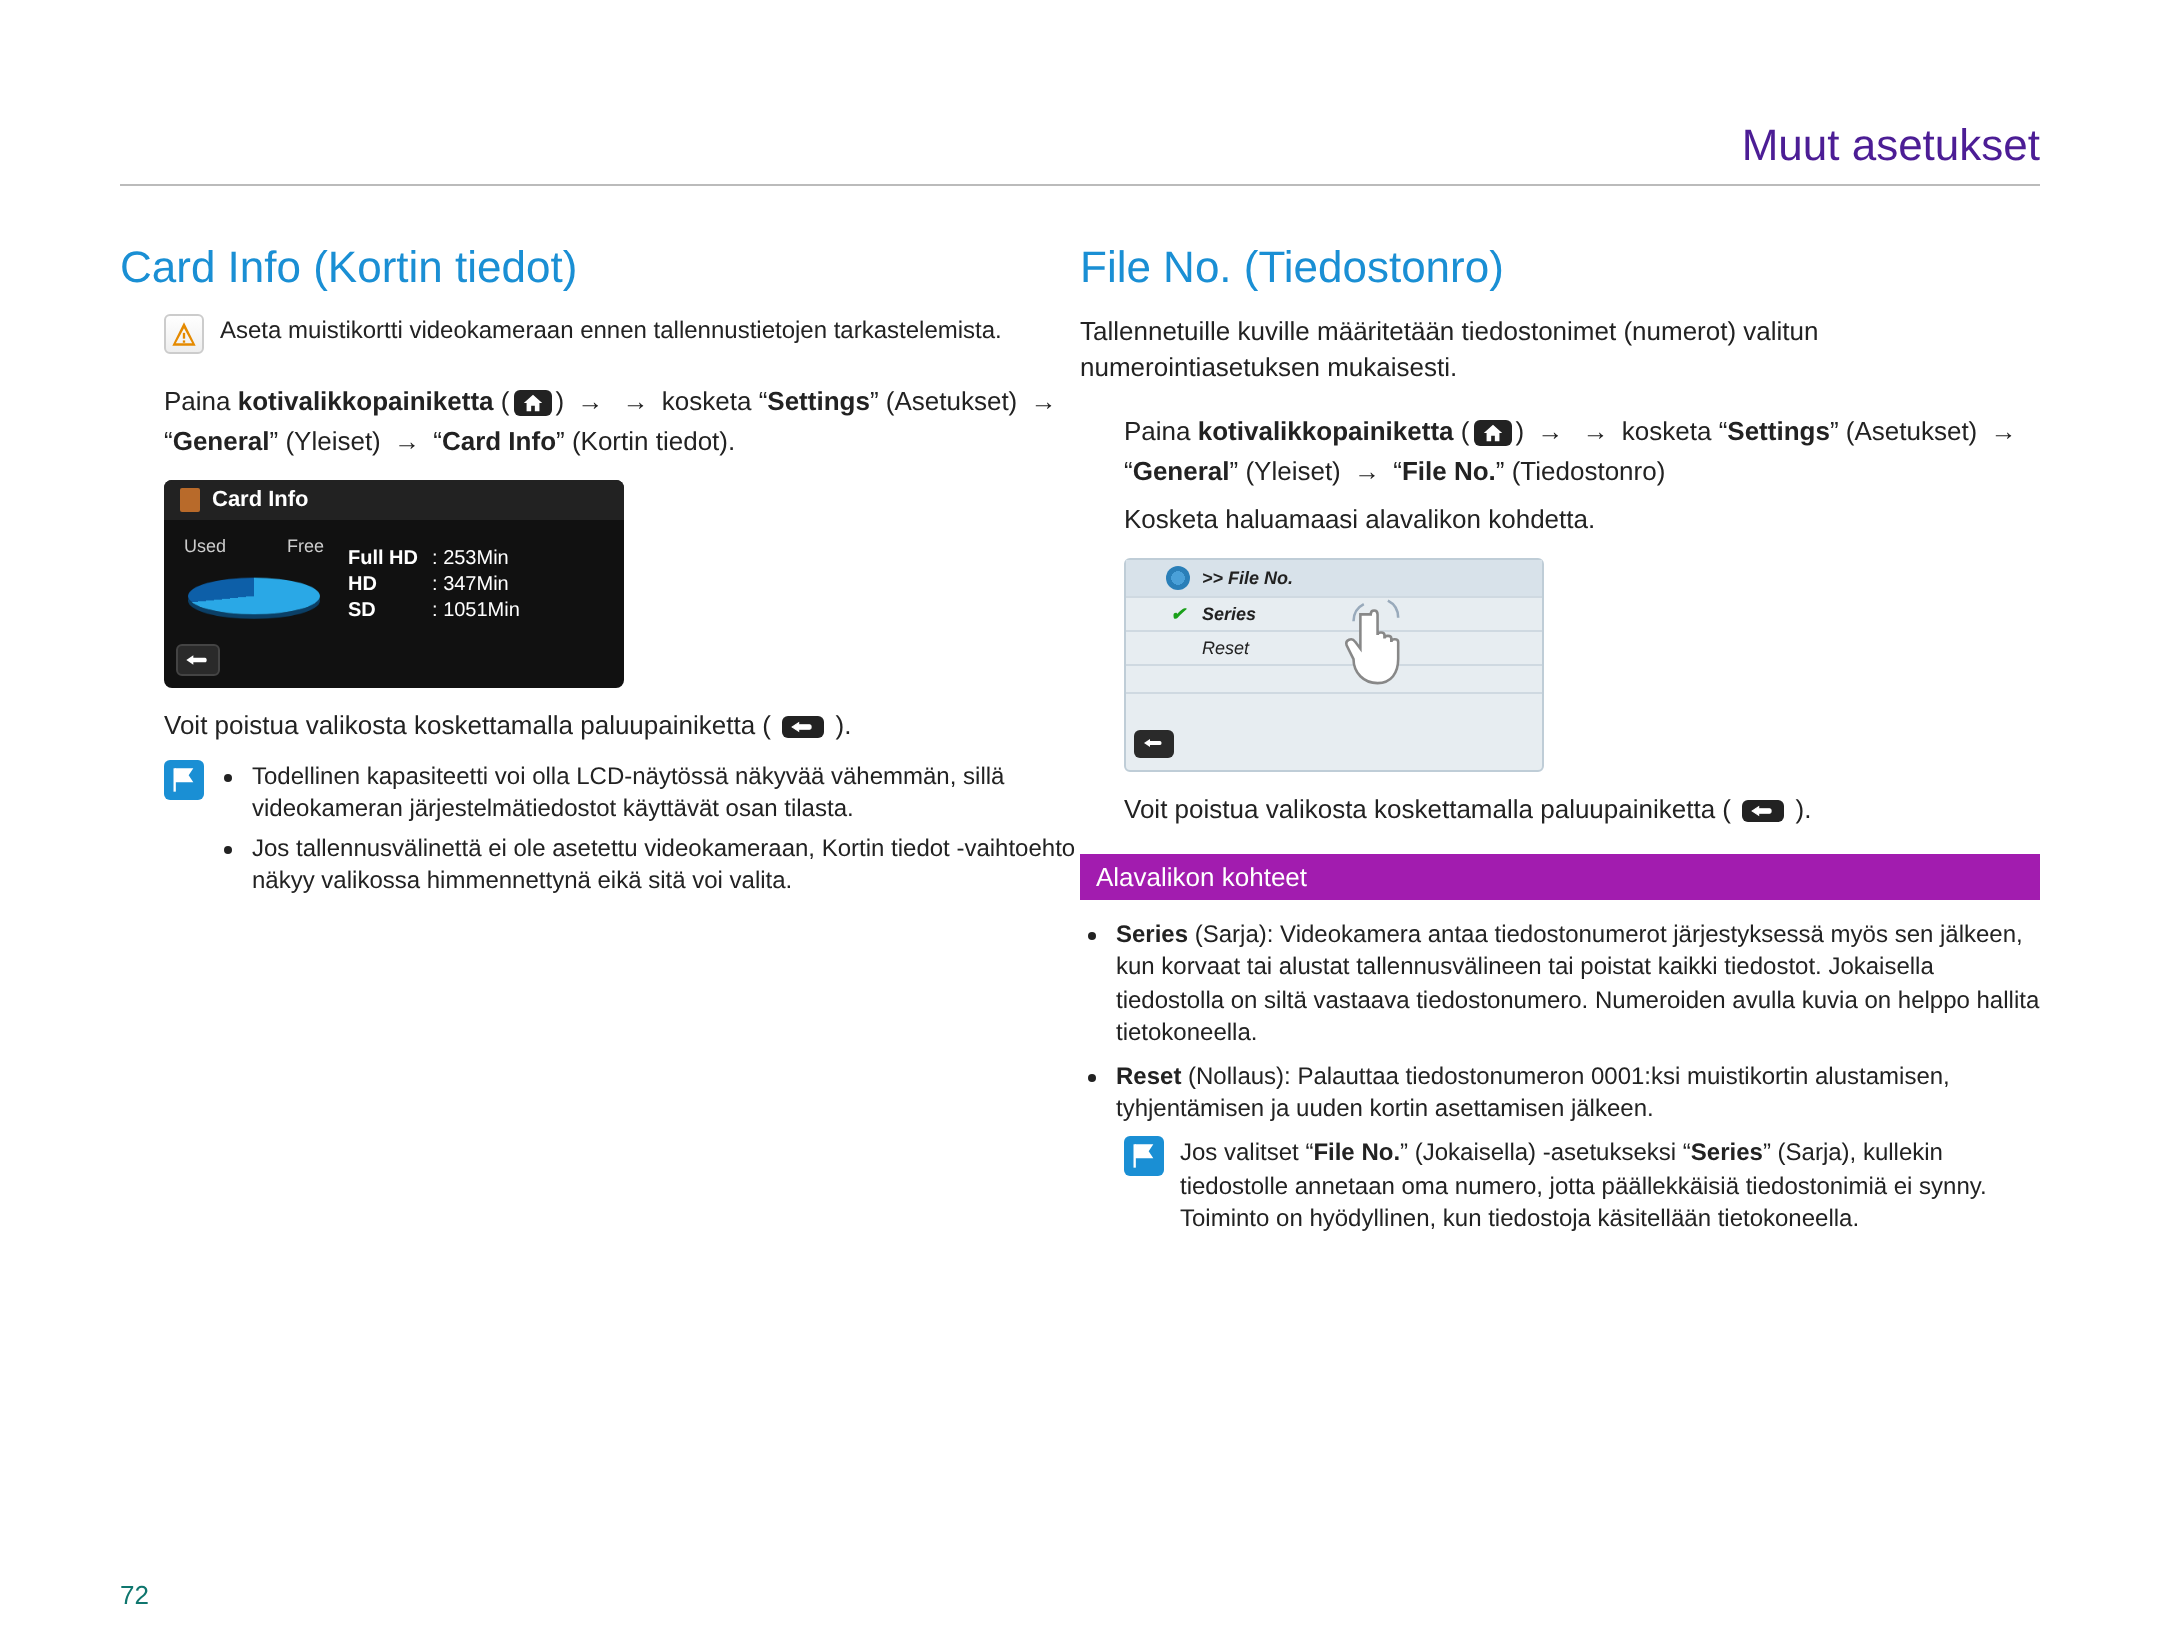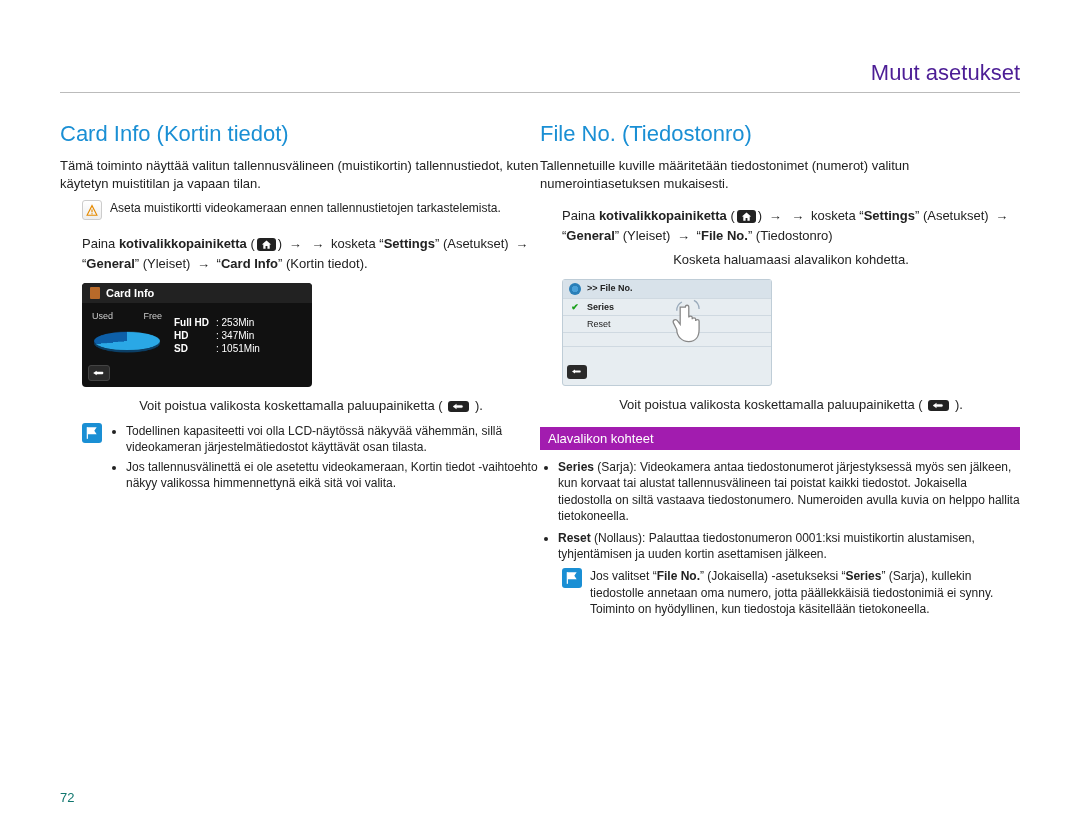--- a/index.html
+++ b/index.html
@@ -28,21 +28,21 @@
     flex: 1;
     min-width: 0;
   }
   h2 {
     color: #1a8fd4;
     font-size: 22px;
     font-weight: 400;
     margin: 4px 0 10px 0;
   }
   p { margin: 0 0 8px 0; line-height: 1.35; }
-  .indent { margin-left: 22px; text-align: center; }
+  .indent { margin-left: 22px; }
   .nav-path { margin: 14px 0 6px 22px; line-height: 1.5; }
   .arrow { font-weight: bold; padding: 0 3px; }
   ul.bullets {
     margin: 4px 0 10px 22px;
     padding-left: 18px;
   }
   ul.bullets li { margin-bottom: 4px; line-height: 1.35; }
   ul.sub-bullets {
     margin: 6px 0 6px 0;
     padding-left: 18px;
@@ -155,24 +155,25 @@
     background: #e7edf1;
     color: #222;
     border: 1px solid #bfcdd7;
     border-radius: 3px;
     font-size: 9px;
     position: relative;
     padding-bottom: 4px;
   }
   .lcd-menu .row {
     display: flex;
-    align-items: flex-start;
+    align-items: center;
     gap: 6px;
-    padding: 3px 6px;
+    padding: 3px 20px;
     border-bottom: 1px solid #cfd9e1;
+    font-style: italic;
   }
   .lcd-menu .row.head { background: #d8e2ea; font-weight: bold; }
   .gear {
     width: 12px; height: 12px; border-radius: 50%;
     background: radial-gradient(circle,#4aa0d8 40%, #2a7fb8 41%);
   }
   .check { color: #1aa01a; font-weight: bold; width: 12px; text-align: center; }
   .blank { width: 12px; }
   .hand {
     position: absolute;
@@ -208,21 +209,20 @@
 </style>
 </head>
 <body>
 
 <div class="chapter">Muut asetukset</div>
 
 <div class="cols">
 
   <div class="col">
     <h2>Card Info (Kortin tiedot)</h2>
-    <p>Tämä toiminto näyttää valitun tallennusvälineen (muistikortin) tallennustiedot, kuten käytetyn muistitilan ja vapaan tilan.</p>
 
     <div class="iconrow">
       <div class="iconbox warn">
         <svg viewBox="0 0 24 24">
             <path fill="#e58a00" d="M12 2L2 22h20L12 2zm0 5l7 13H5l7-13z"></path>
             <rect x="11" y="11" width="2" height="5" fill="#e58a00"></rect>
             <rect x="11" y="17.5" width="2" height="2" fill="#e58a00"></rect>
           </svg>
       </div>
       <div class="txt">Aseta muistikortti videokameraan ennen tallennustietojen tarkastelemista.</div>

